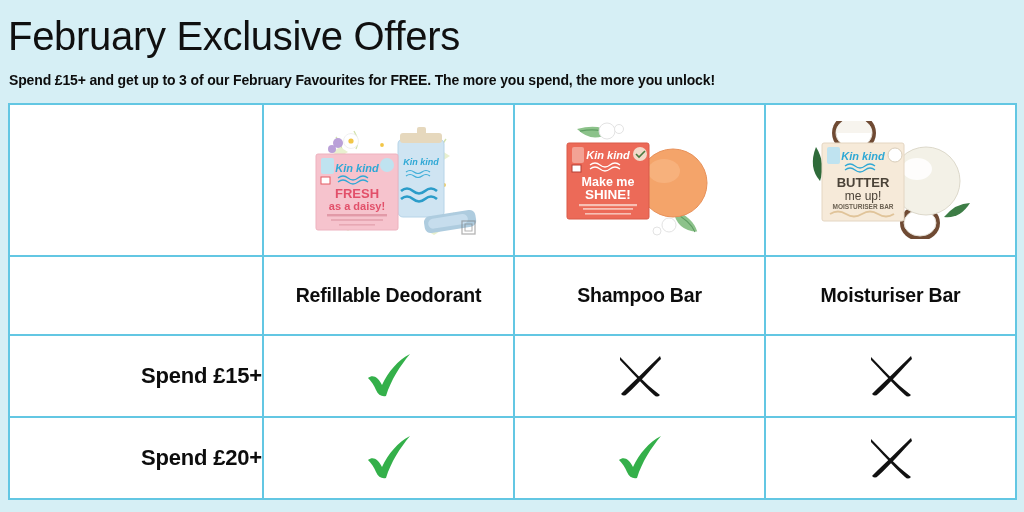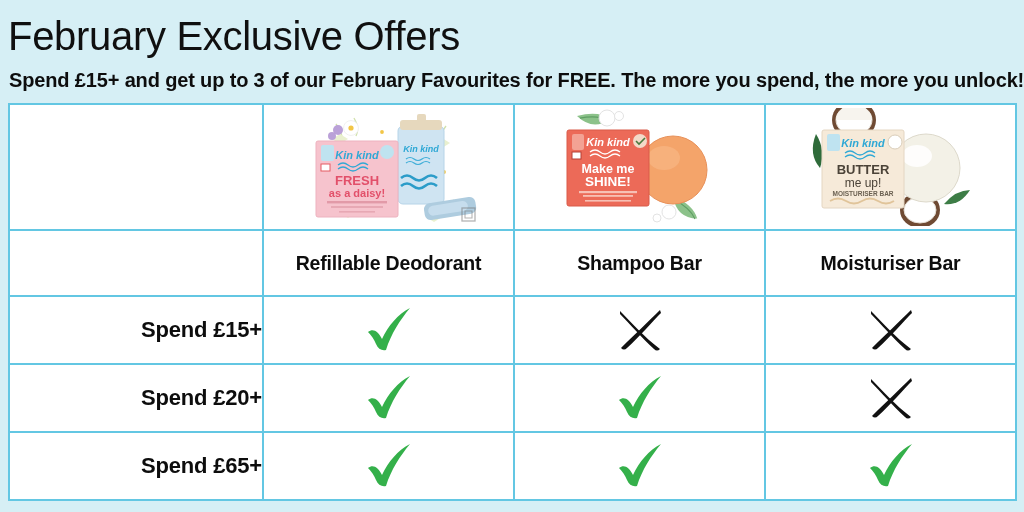--- a/index.html
+++ b/index.html
@@ -29,21 +29,21 @@
     line-height: 46px;
     font-weight: 400;
     color: #101010;
     letter-spacing: -0.3px;
     white-space: nowrap;
   }
   .subtitle {
     position: absolute;
     left: 9px;
     top: 70px;
-    font-size: 20px;
+    font-size: 14px;
     line-height: 20px;
     font-weight: bold;
     color: #0d0d0d;
     white-space: nowrap;
     letter-spacing: -0.15px;
   }
 
   
   .offer-table {
     position: absolute;
@@ -399,43 +399,17 @@
         <td>
           <div class="mark-wrap">
             <svg class="mark" width="48" height="46" viewBox="0 0 48 46">
               <path d="M4 4 C14 14 28 30 44 42 C42 44 40 44 38 42 C26 31 13 16 4 7 Z" fill="#111111"></path>
               <path d="M44 3 C34 13 18 28 5 41 C7 43 9 43 11 41 C23 30 37 14 45 6 Z" fill="#111111"></path>
             </svg>
           </div>
         </td>
       </tr>
 
-      <tr class="row-spend">
-        <td class="label-cell">
-          <div class="spend-label">Spend £65+</div>
-        </td>
-        <td>
-          <div class="mark-wrap">
-            <svg class="mark" width="54" height="48" viewBox="0 0 54 48">
-              <path d="M6 26 C11 22 16 25 20 33 C26 20 36 8 48 2 C38 14 29 28 24 44 C20 45 16 43 14 38 C12 33 9 29 6 26 Z" fill="#34b04a"></path>
-            </svg>
-          </div>
-        </td>
-        <td>
-          <div class="mark-wrap">
-            <svg class="mark" width="54" height="48" viewBox="0 0 54 48">
-              <path d="M6 26 C11 22 16 25 20 33 C26 20 36 8 48 2 C38 14 29 28 24 44 C20 45 16 43 14 38 C12 33 9 29 6 26 Z" fill="#34b04a"></path>
-            </svg>
-          </div>
-        </td>
-        <td>
-          <div class="mark-wrap">
-            <svg class="mark" width="54" height="48" viewBox="0 0 54 48">
-              <path d="M6 26 C11 22 16 25 20 33 C26 20 36 8 48 2 C38 14 29 28 24 44 C20 45 16 43 14 38 C12 33 9 29 6 26 Z" fill="#34b04a"></path>
-            </svg>
-          </div>
-        </td>
-      </tr>
 
     </tbody>
   </table>
 
 </div>
 
 </body></html>

